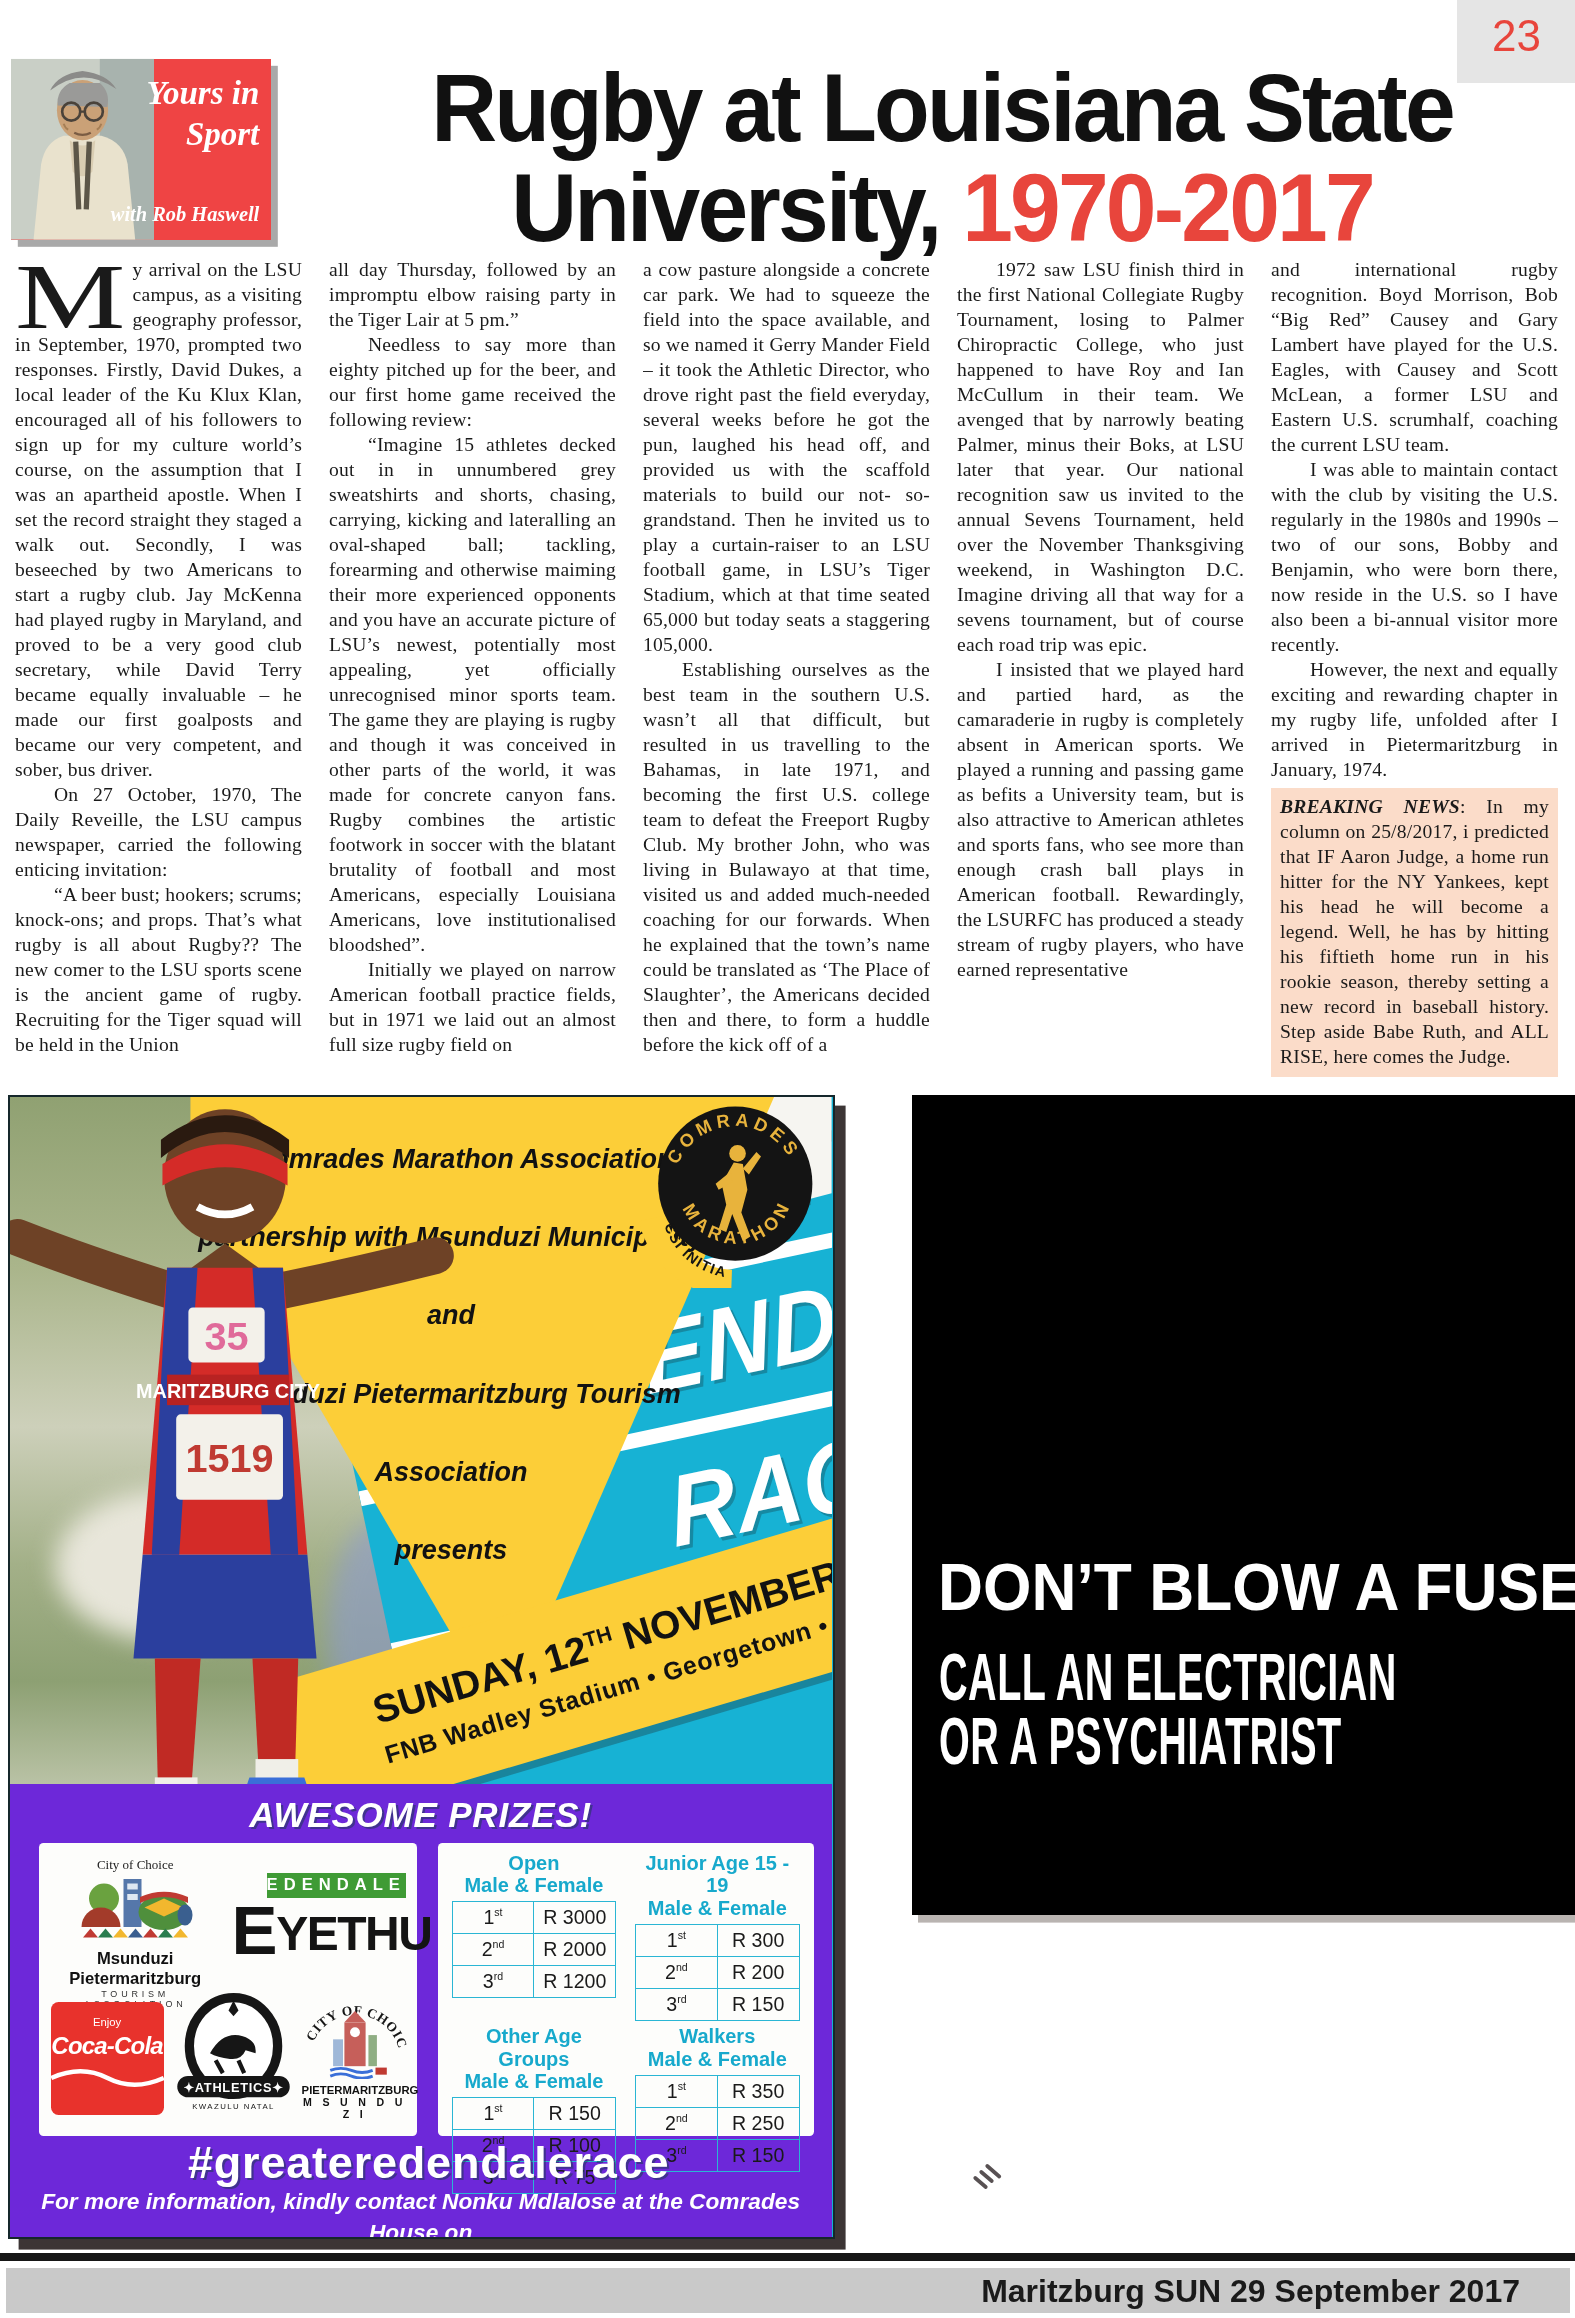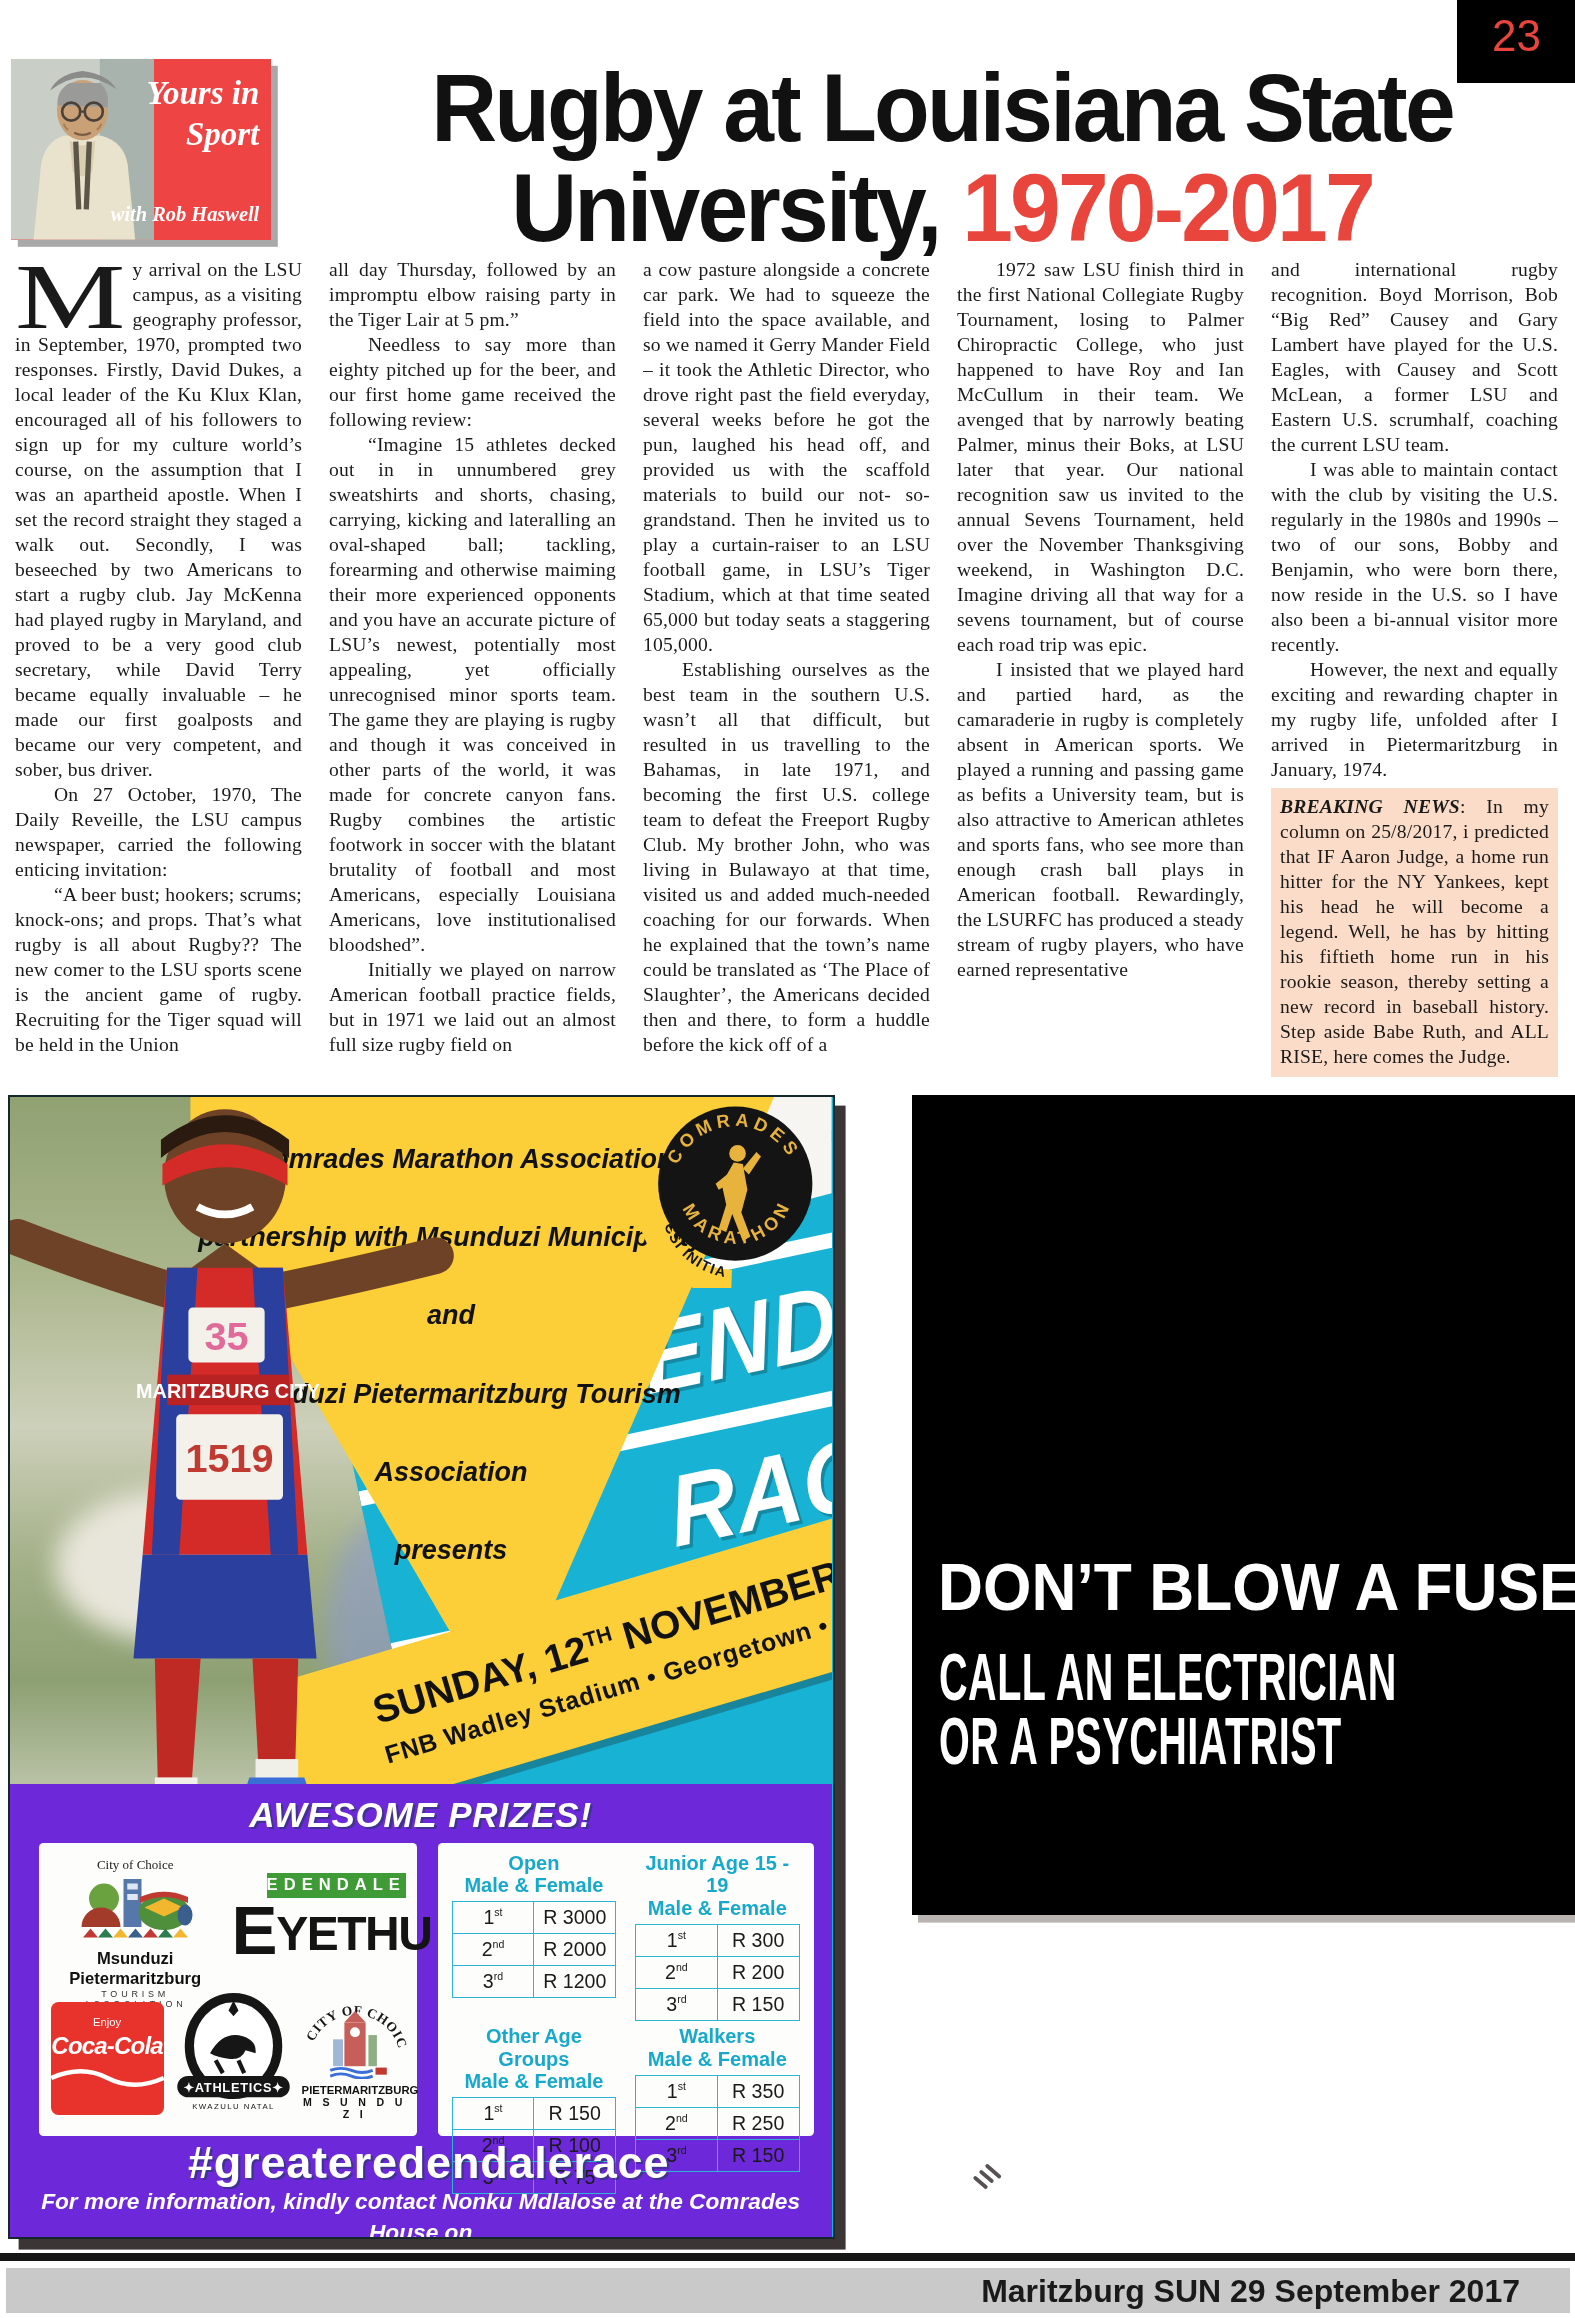--- a/index.html
+++ b/index.html
@@ -5,21 +5,21 @@
   * { margin:0; padding:0; box-sizing:border-box; }
   html,body { background:#ffffff; }
   .page { position:relative; width:1576px; height:2319px; background:#fff; overflow:hidden;
           font-family:"Liberation Serif", serif; color:#1a1a1a; }
 
   
   .masthead { position:absolute; left:0; top:0; width:1459px; height:57px; background:#b2b2b2;
               display:flex; align-items:center; justify-content:center; }
   .masthead .section { font-family:"Liberation Sans", sans-serif; font-style:italic; font-weight:bold;
               font-size:35px; color:#ffffff; letter-spacing:0.8px; }
-  .pagenum { position:absolute; left:1457px; top:0; width:119px; height:83px; background:#000000;
+  .pagenum { position:absolute; left:1457px; top:0; width:119px; height:83px; background:#e5e5e5;
              display:flex; justify-content:center; }
   .pagenum span { font-family:"Liberation Sans", sans-serif; font-size:44px; color:#e8453c; line-height:72px; }
 
   
   .sportbox { position:absolute; left:11.3px; top:59px; width:260px; height:181px; background:#ef4444;
               box-shadow:6.8px 6.8px 0 #a9a9a9; }
   .sportbox .portrait { position:absolute; left:0; top:-7.6px; width:143px; height:189px; }
   .sportbox .titles { position:absolute; right:12px; top:13.6px; text-align:right; color:#fff;
               font-style:italic; font-weight:bold; font-size:33px; line-height:1.25; }
   .sportbox .byline { position:absolute; right:12px; bottom:13.6px; color:#fff; font-style:italic;

